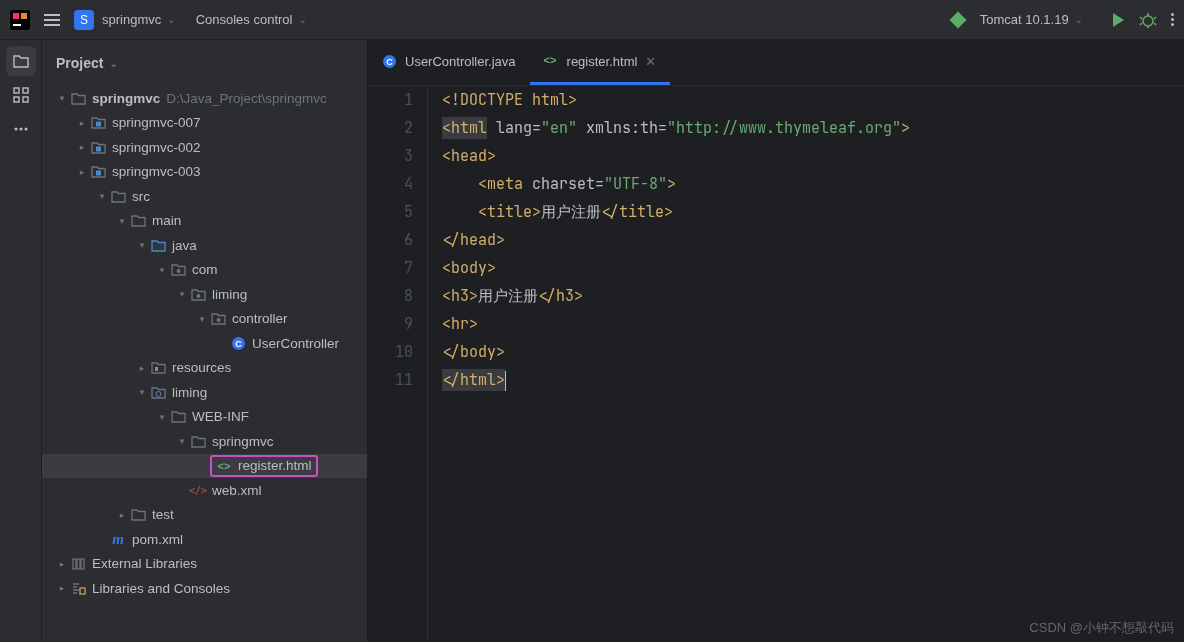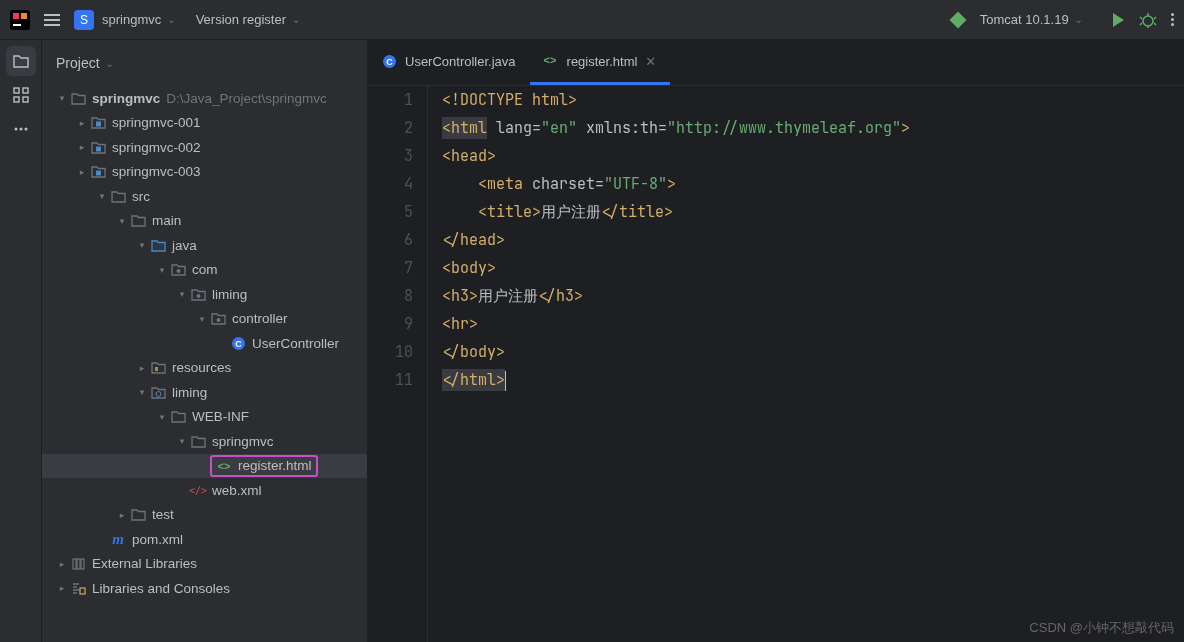--- a/index.html
+++ b/index.html
@@ -18,21 +18,21 @@
 .menudots { display: flex; flex-direction: column; gap: 2px; margin-left: 8px; }
 .menudots span { width: 3px; height: 3px; background: #bcbec4; border-radius: 50%; }
 
 .main-area { display: flex; height: calc(100% - 40px); }
 .leftbar { width: 42px; background: #2b2d30; border-right: 1px solid #1e1f22; display: flex; flex-direction: column; align-items: center; padding-top: 6px; gap: 4px; }
 .leftbar .tool-btn { width: 30px; height: 30px; display: flex; align-items: center; justify-content: center; border-radius: 6px; cursor: pointer; }
 .leftbar .tool-btn.active { background: #393b40; }
 .leftbar svg { width: 18px; height: 18px; }
 
 .project-panel { width: 326px; background: #2b2d30; border-right: 1px solid #1e1f22; display: flex; flex-direction: column; }
-.panel-header { height: 46px; display: flex; align-items: center; padding: 0 14px; gap: 6px; cursor: pointer; }
+.panel-header { height: 46px; display: flex; align-items: center; padding: 0 14px; gap: 6px; cursor: pointer; font-weight: bold; }
 .panel-header span:first-child { font-size: 14px; }
 .tree { flex: 1; overflow-y: auto; font-size: 13.5px; }
 .node { display: flex; align-items: center; height: 24.5px; padding-right: 6px; cursor: pointer; white-space: nowrap; }
 .node.selected { background: #3a3c42; }
 .arrow { width: 12px; font-size: 9px; color: #6f737a; display: inline-block; text-align: center; margin-right: 2px; }
 .arrow.open::before { content: "▾"; }
 .arrow.closed::before { content: "▸"; }
 .arrow.none::before { content: ""; }
 .nicon { width: 16px; height: 16px; margin-right: 6px; display: flex; align-items: center; justify-content: center; flex-shrink: 0; }
 .nicon svg { width: 15px; height: 15px; }
@@ -82,21 +82,21 @@
       <span></span>
       <span></span>
       <span></span>
     </span>
   <span class="proj-badge">S</span>
   <span class="title-item">
     <span>springmvc</span>
     <span class="chev-down">⌄</span>
   </span>
   <span class="title-item">
-    <span>Version register</span>
+    <span>Consoles control</span>
     <span class="chev-down">⌄</span>
   </span>
   <span class="title-spacer"></span>
   <span class="title-item">
     <span class="green-diag"></span>
     <span>Tomcat 10.1.19</span>
     <span class="chev-down">⌄</span>
   </span>
   <span class="icon-btn run-btn">
     <svg viewBox="0 0 18 18">
@@ -157,21 +157,21 @@
         <span class="node-path">D:\Java_Project\springmvc</span>
       </div>
       <div class="node" style="padding-left:34px">
           <span class="arrow closed"></span>
           <span class="nicon">
             <svg viewBox="0 0 15 15">
               <path d="M1 3 L6 3 L7.5 4.5 L14 4.5 L14 13 L1 13 Z" class="fold-gray" stroke-width="1.3"></path>
               <rect x="5" y="6.5" width="5" height="5" fill="#4a88c7"></rect>
             </svg>
           </span>
-          <span class="node-label">springmvc-001</span>
+          <span class="node-label">springmvc-007</span>
         </div>
       <div class="node" style="padding-left:34px">
           <span class="arrow closed"></span>
           <span class="nicon">
             <svg viewBox="0 0 15 15">
               <path d="M1 3 L6 3 L7.5 4.5 L14 4.5 L14 13 L1 13 Z" class="fold-gray" stroke-width="1.3"></path>
               <rect x="5" y="6.5" width="5" height="5" fill="#4a88c7"></rect>
             </svg>
           </span>
           <span class="node-label">springmvc-002</span>

